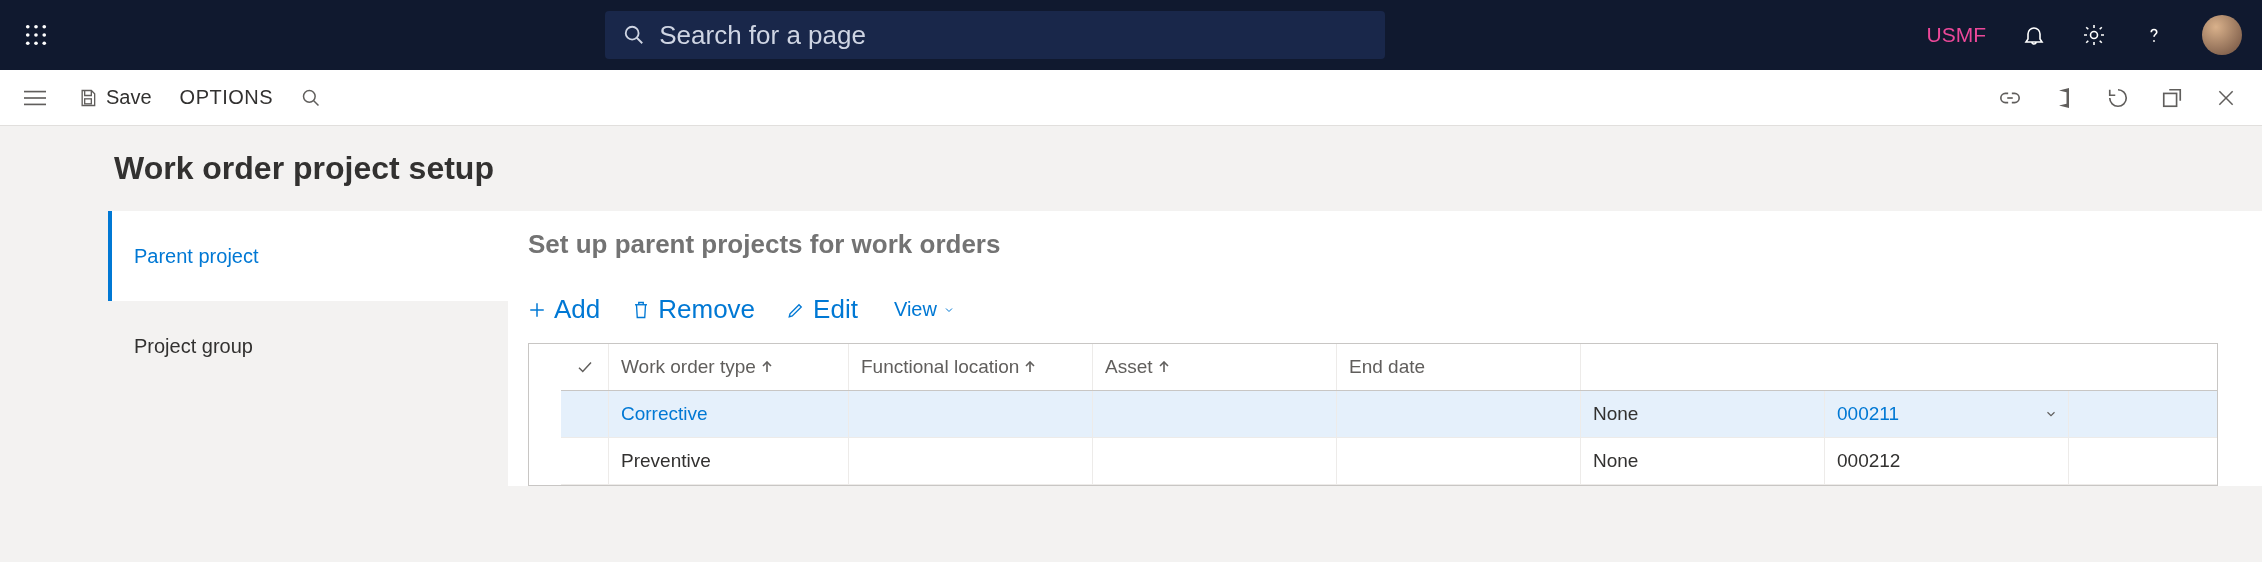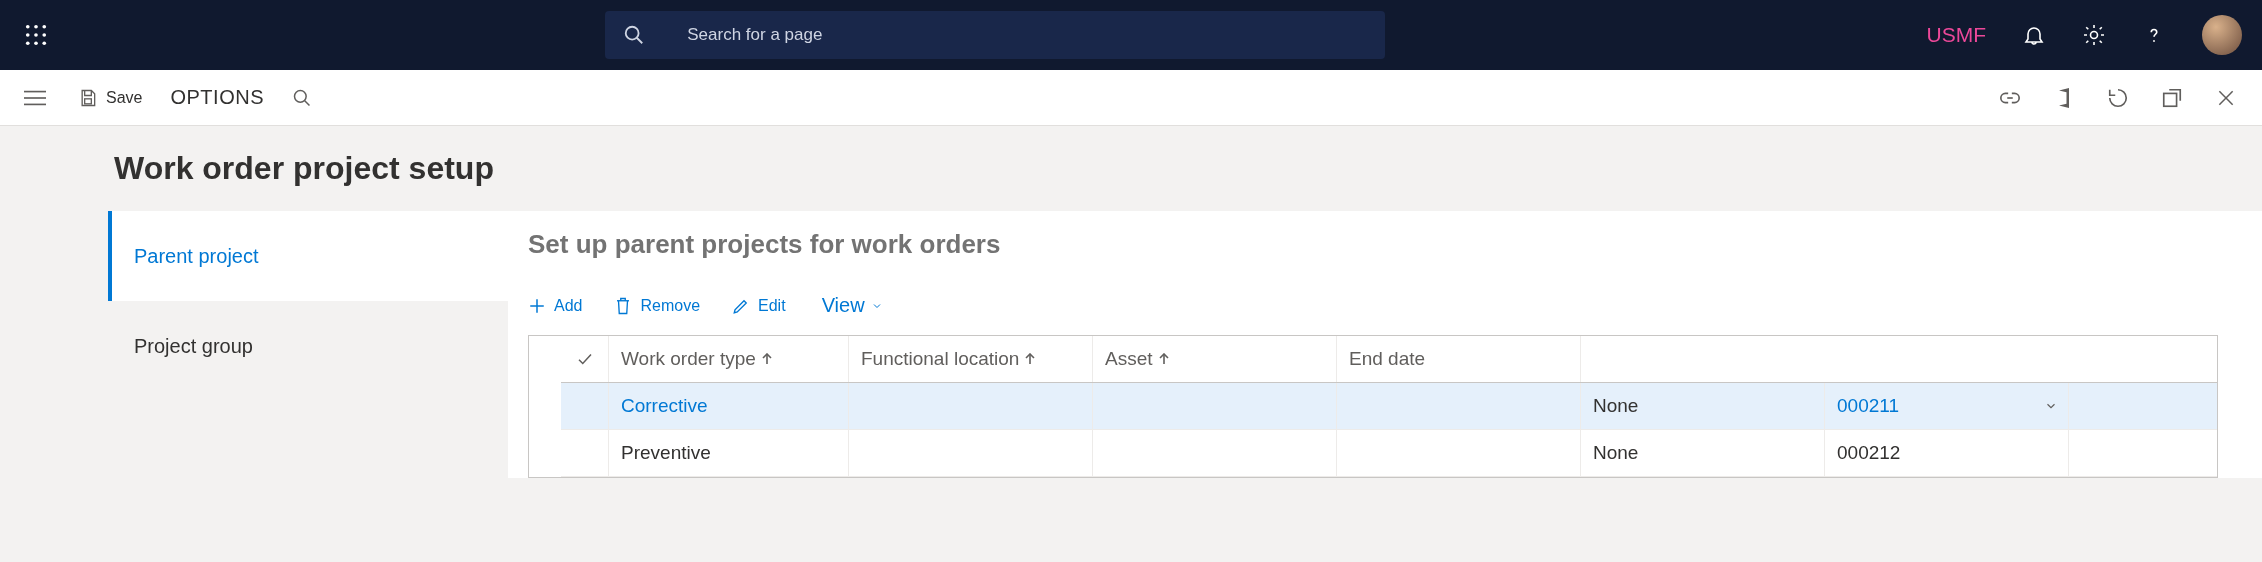--- a/index.html
+++ b/index.html
@@ -4,52 +4,52 @@
 <style>
   * { box-sizing: border-box; margin: 0; padding: 0; }
   html, body { width: 2262px; height: 562px; font-family: "Segoe UI", Arial, sans-serif; font-size: 19px; color: #323130; background: #f3f2f1; overflow: hidden; }
 
   
   .topbar { display: flex; align-items: center; height: 70px; background: #10192f; color: #fff; padding: 0 8px; }
   .waffle { width: 56px; height: 56px; display: flex; align-items: center; justify-content: center; cursor: pointer; }
   .app-title { font-size: 25px; font-weight: 600; margin-left: 10px; }
   .search-wrap { flex: 1; display: flex; justify-content: center; }
   .search-box { width: 780px; height: 48px; background: #19274a; border-radius: 4px; display: flex; align-items: center; padding: 0 18px; gap: 14px; }
-  .search-box input { flex: 1; background: transparent; border: none; color: #cfd5e3; font-size: 17px; outline: none; margin-left: 28px; }
+  .search-box input { flex: 1; background: transparent; border: none; color: #cfd5e3; font-size: 26px; outline: none; }
   .search-box input::placeholder { color: #cfd5e3; }
   .top-right { display: flex; align-items: center; gap: 24px; padding-right: 12px; }
   .top-entity { font-size: 21px; color: #ec4899; margin-right: 6px; }
   .top-icon { width: 36px; height: 36px; display: flex; align-items: center; justify-content: center; cursor: pointer; }
   .avatar { width: 40px; height: 40px; border-radius: 50%; background: radial-gradient(circle at 35% 30%, #d9b18b, #6c4d3d); margin-left: 6px; cursor: pointer; }
 
   
   .rail-wrap { display: flex; height: 56px; background: #fff; border-bottom: 1px solid #e1dfdd; }
   .rail-spacer { width: 70px; display: flex; align-items: center; justify-content: center; color:#605e5c; }
   .cmdbar { flex: 1; display: flex; align-items: center; gap: 28px; padding-left: 8px; }
-  .cmd { display: inline-flex; align-items: center; gap: 8px; color: #323130; cursor: pointer; font-size: 16px; }
+  .cmd { display: inline-flex; align-items: center; gap: 8px; color: #323130; cursor: pointer; font-size: 20px; }
   .cmd.options { letter-spacing: .5px; font-size: 20px; }
   .cmd-spacer { flex: 1; }
   .cmd-icons { display: flex; align-items: center; gap: 26px; padding-right: 22px; }
   .cmd-icon { width: 28px; height: 28px; display: flex; align-items: center; justify-content: center; color:#605e5c; cursor: pointer; }
 
   
   .content-wrap { display: flex; height: calc(562px - 70px - 56px); }
   .content-shell { flex:1; padding: 24px 0 0 38px; }
   .page-title { font-size: 32px; font-weight: 700; color:#323130; margin-left: 6px; }
 
   .panel-row { display: flex; margin-top: 24px; }
   .tabs-col { width: 400px; background: #f3f2f1; }
   .tab-item { height: 90px; display: flex; align-items: center; padding-left: 26px; font-size: 20px; color:#323130; cursor: pointer; }
   .tab-item.active { background: #fff; color:#0078d4; border-left: 4px solid #0078d4; padding-left: 22px; }
 
   .right-panel { flex:1; background:#fff; padding: 18px 28px 0 20px; min-width: 0; }
   .right-title { font-size: 26px; font-weight: 600; color:#737373; }
 
   .right-actions { margin-top: 34px; display: flex; align-items: center; gap: 32px; }
-  .action-link { color:#0078d4; display: inline-flex; align-items: center; gap: 8px; font-size: 16px; cursor: pointer; }
+  .action-link { color:#0078d4; display: inline-flex; align-items: center; gap: 8px; font-size: 26px; cursor: pointer; }
   .view-link { color:#0078d4; font-size: 20px; display: inline-flex; align-items: center; gap: 6px; cursor: pointer; margin-left: 4px; }
 
   
   .grid { margin-top: 18px; border: 1px solid #c8c6c4; width: 1690px; font-size: 19px; padding-left: 32px; }
   .grid-header, .grid-row { display: flex; align-items: stretch; }
   .grid-header { background:#fff; border-bottom:1px solid #c8c6c4; }
   .grid-row { border-bottom: 1px solid #edebe9; }
   .grid-row.selected { background:#e5f0fb; }
   .gh, .gc { border-right: 1px solid #edebe9; display:flex; align-items:center; padding: 10px 12px; min-height: 46px; }
   .gh { color:#605e5c; gap:6px; }

